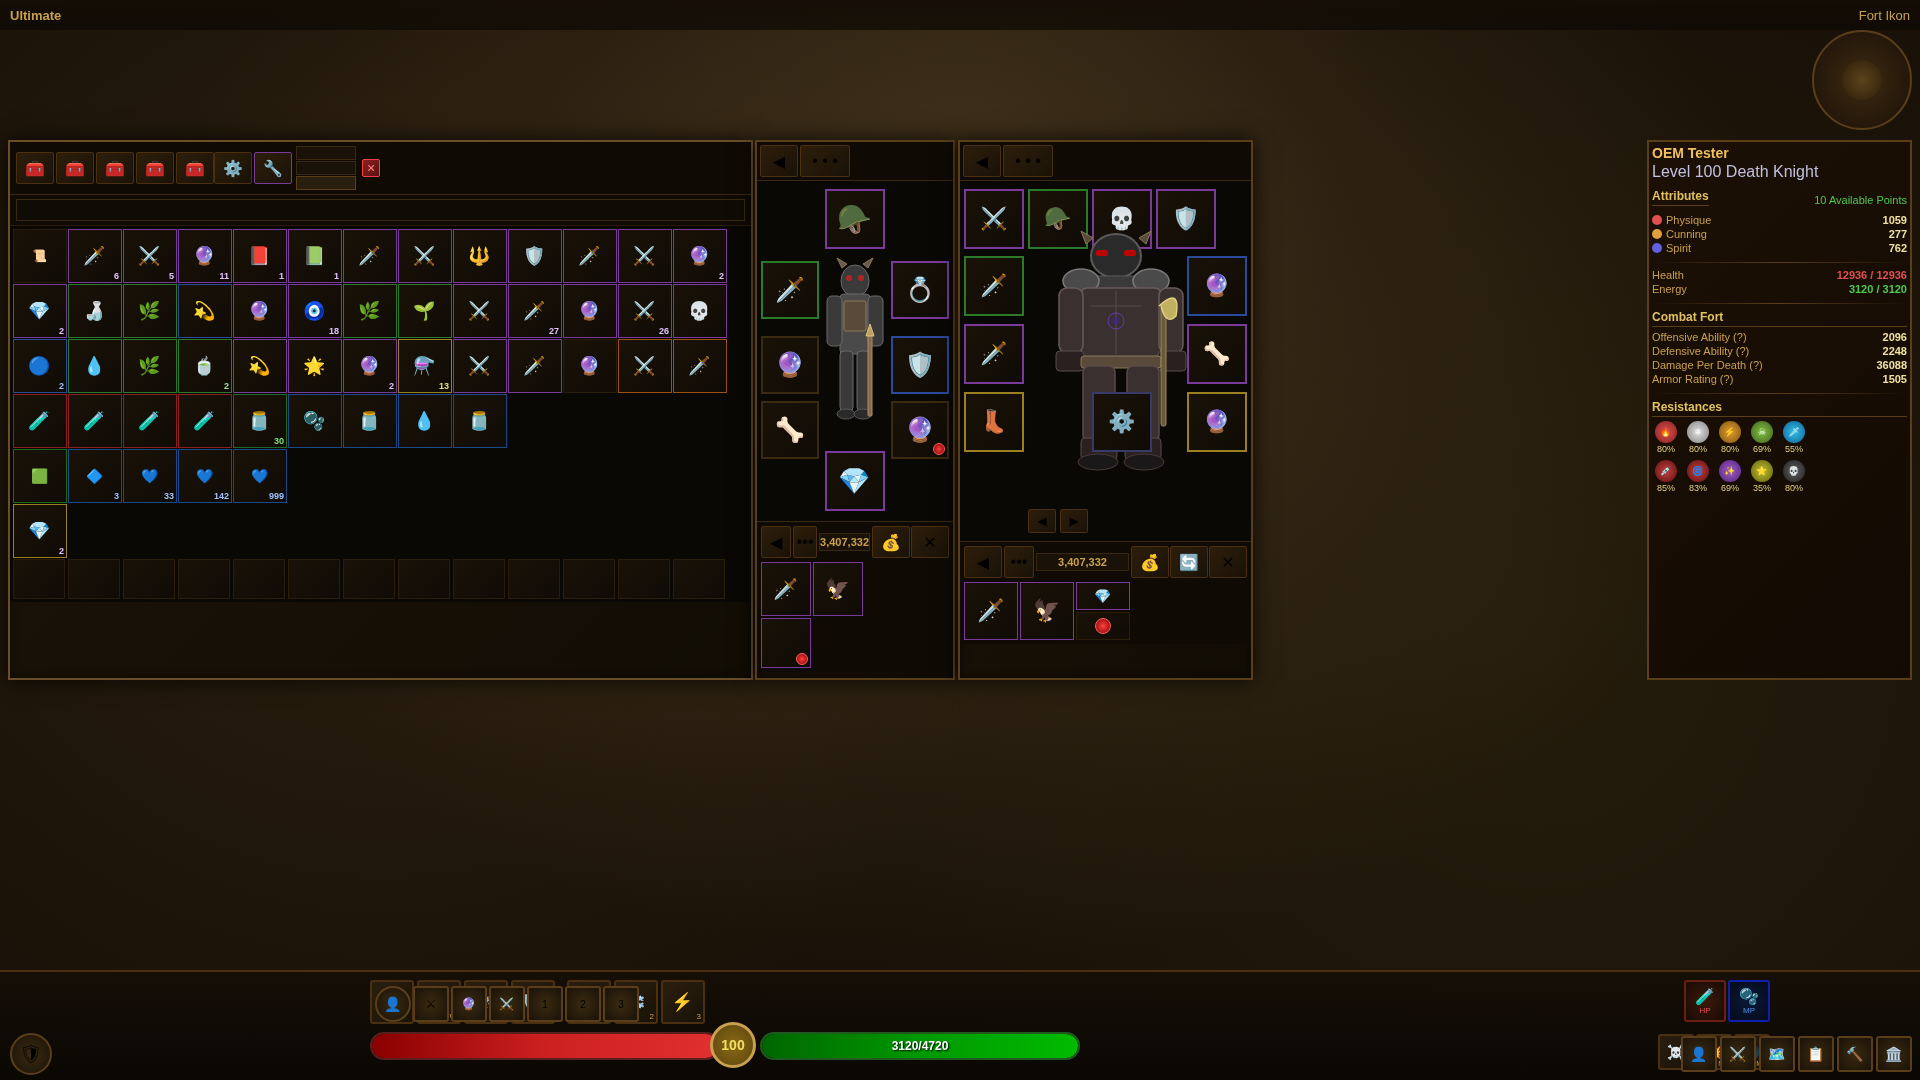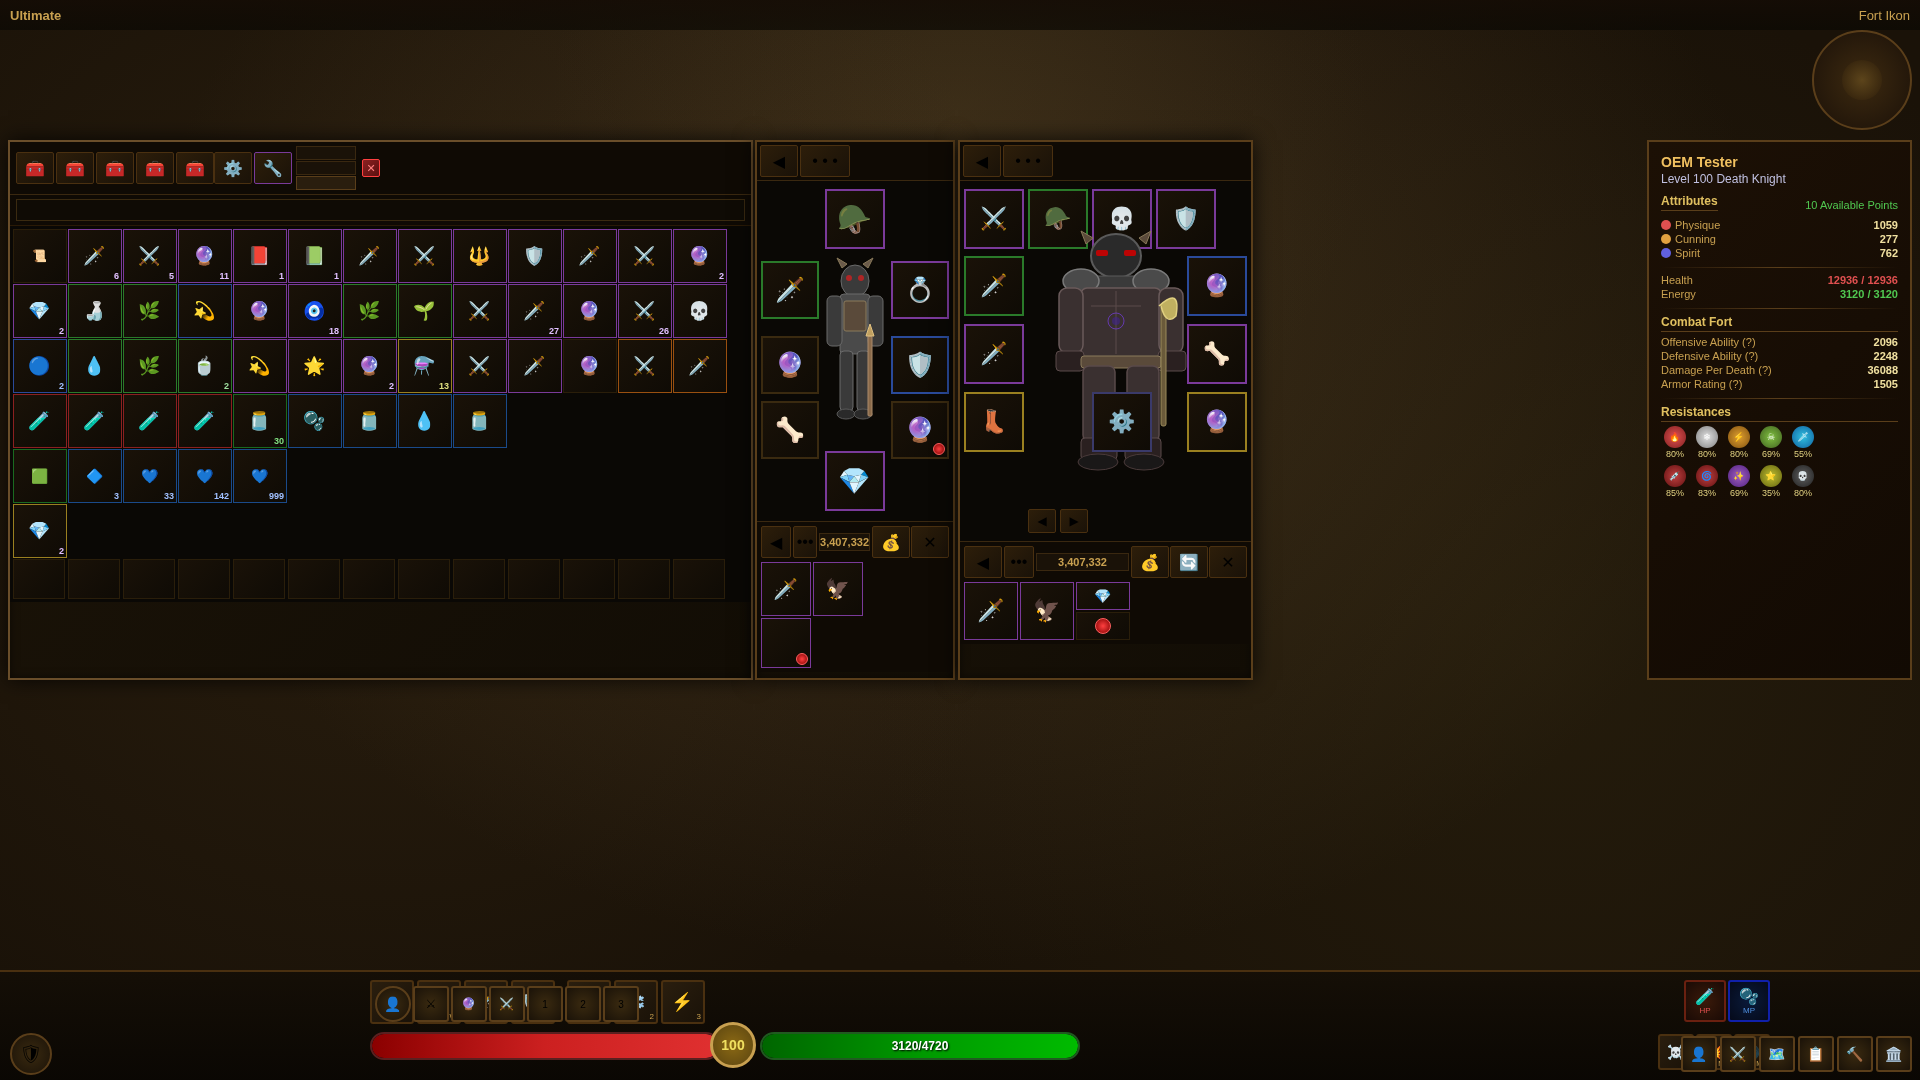--- a/index.html
+++ b/index.html
@@ -149,21 +149,21 @@
 
     .player-name {
       color: #f0c060;
       font-size: 14px;
       font-weight: bold;
       margin-bottom: 2px;
     }
 
     .player-class {
       color: #c0c0e0;
-      font-size: 12px;
+      font-size: 16px;
       margin-bottom: 8px;
     }
 
     .available-points {
       color: #50c850;
       font-size: 11px;
     }
 
     
     .bottom-bar {
@@ -926,21 +926,21 @@
               <span style="font-size:14px;">💎</span>
             </div>
           <div class="inv-cell" style="width:54px;height:28px;">
             <div style="width:16px;height:16px;background:radial-gradient(#ff4040,#800000);border-radius:50%;border:1px solid #ff6060;"></div>
           </div>
         </div>
       </div>
     </div>
   </div>
 
-  <div style="position:absolute;right:8px;top:140px;width:265px;height:540px;background:linear-gradient(135deg,#1c1005,#120a03);border:2px solid #5a3e1a;padding:12px;">
+  <div style="position:absolute;right:8px;top:140px;width:265px;height:540px;background:linear-gradient(135deg,#1c1005,#120a03);border:2px solid #5a3e1a;padding:3px;">
 
     <div style="margin-bottom:8px;">
       <div class="player-name">OEM Tester</div>
       <div class="player-class">Level 100 Death Knight</div>
     </div>
 
     <div class="stats-section">
       <div style="display:flex;justify-content:space-between;align-items:center;margin-bottom:4px;">
         <span class="section-label">Attributes</span>
         <span class="available-points">10 Available Points</span>

